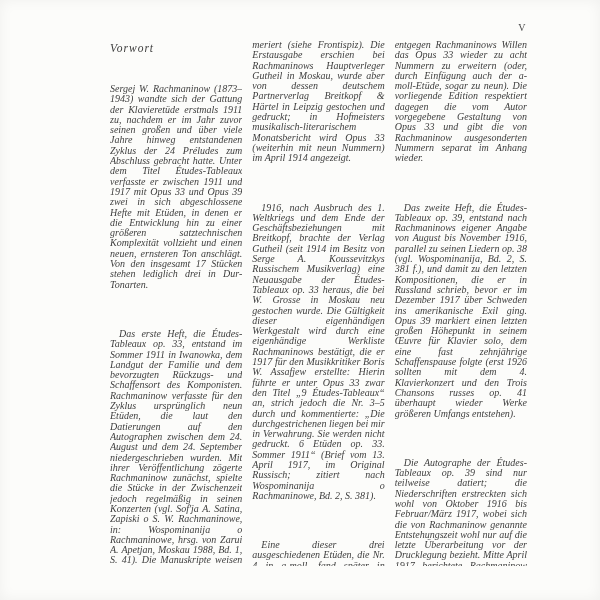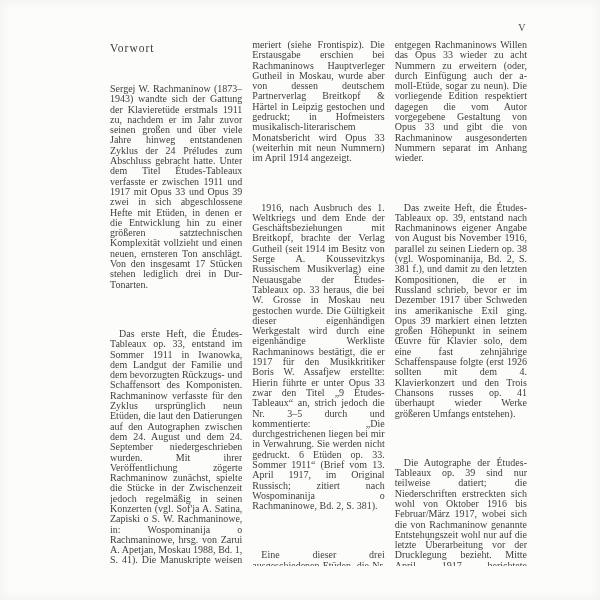--- a/index.html
+++ b/index.html
@@ -21,20 +21,21 @@
     position: absolute;
     top: 22px; right: 74px;
     font-size: 10px;
     letter-spacing: 0.5px;
     color: #4a4a4a;
   }
   .cols {
     display: flex;
     gap: 10px;
     height: 100%;
+    font-style: italic;
   }
   .col {
     flex: 1 1 0;
     min-width: 0;
     overflow: hidden;
   }
   .heading {
     font-size: 11.5px;
     font-weight: 400;
     letter-spacing: 1px;

